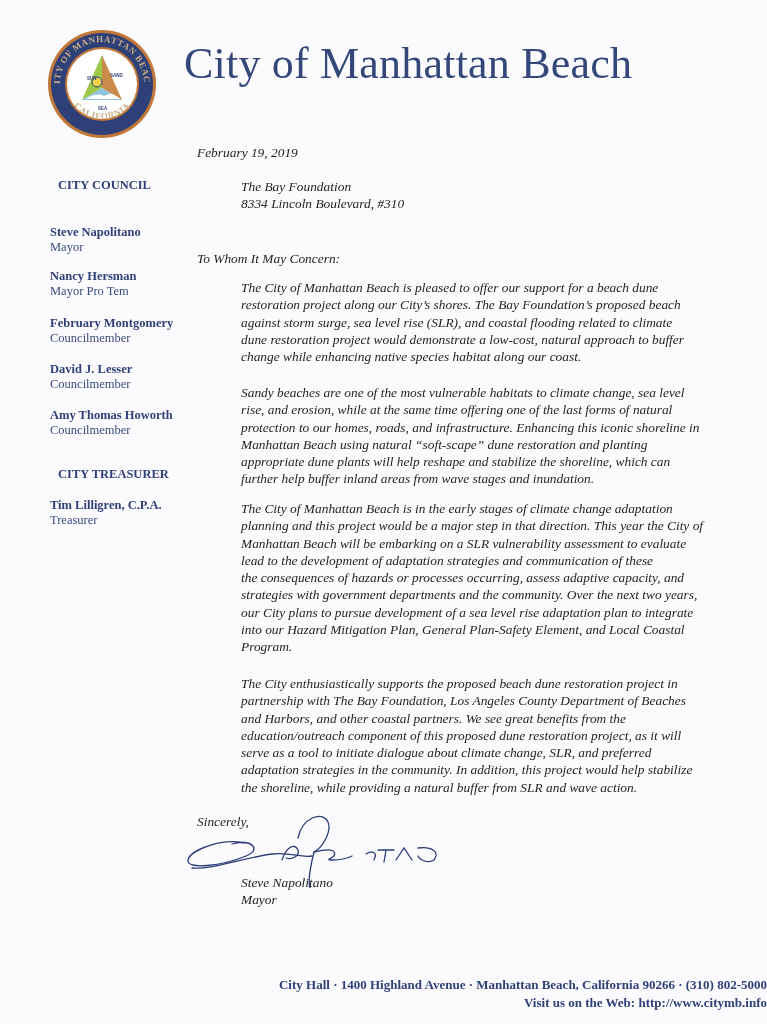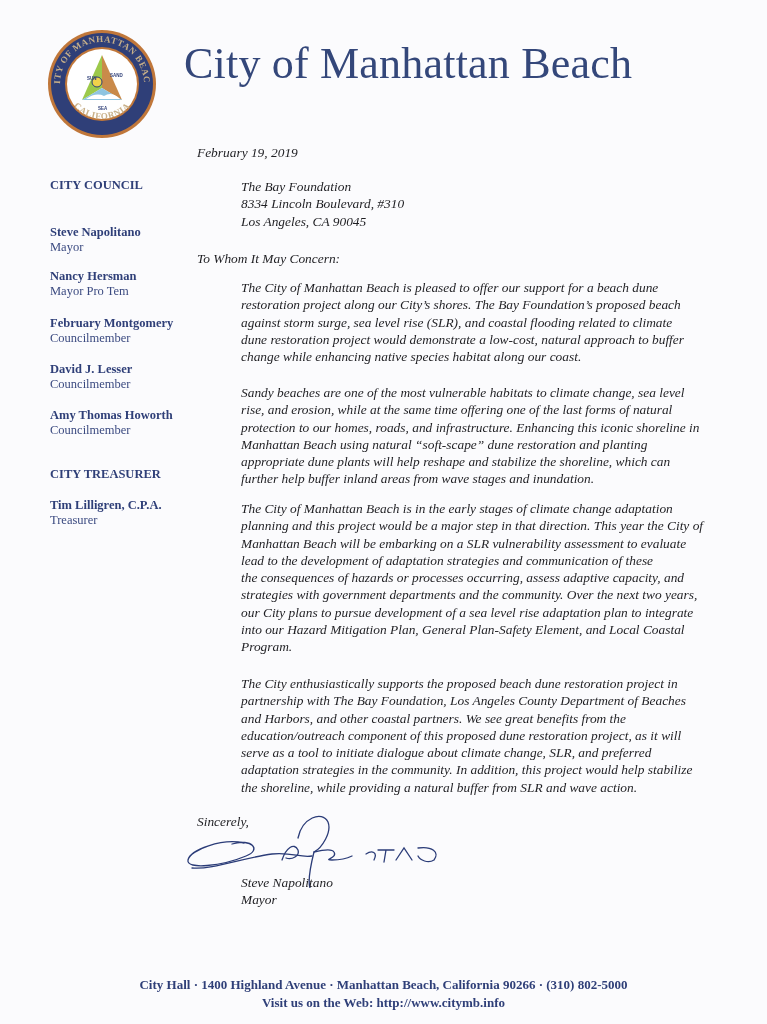--- a/index.html
+++ b/index.html
@@ -8,27 +8,27 @@
     background: #fbfbfd;
     font-family: "Liberation Serif", serif;
     color: #1e1e22;
   }
   .seal { position: absolute; left: 46px; top: 28px; width: 112px; height: 112px; }
   .title {
     position: absolute; left: 184px; top: 38px;
     font-size: 44px; color: #34477a; letter-spacing: 0.2px; white-space: nowrap;
   }
   .sidebar { position: absolute; left: 50px; top: 178px; width: 140px; color: #2f3f78; }
-  .sb-heading { font-weight: bold; font-size: 12.5px; position: absolute; left: 0; white-space: nowrap; }
+  .sb-heading { font-weight: bold; font-size: 12.5px; position: absolute; left: 8px; white-space: nowrap; }
   .sb-member { position: absolute; left: 0; white-space: nowrap; }
   .sb-name { font-weight: bold; font-size: 12.5px; line-height: 15px; }
   .sb-role { font-size: 12.5px; line-height: 15px; color: #3b4a80; }
   .letter { position: absolute; left: 197px; width: 520px; font-size: 13.4px; line-height: 17.3px; font-style: italic; }
   .line { display: block; white-space: nowrap; margin-left: 44px; }
-  .footer { position: absolute; left: 0; width: 767px; top: 976px; text-align: center; color: #2f3f78;
+  .footer { position: absolute; left: 0; width: 767px; top: 976px; text-align: right; color: #2f3f78;
             font-weight: bold; font-size: 13px; line-height: 18px; }
   .sig { position: absolute; left: 182px; top: 808px; width: 300px; height: 80px; }
 </style>
 </head>
 <body>
 
 <svg class="seal" viewBox="0 0 112 112">
   <circle cx="56" cy="56" r="54" fill="#c0773a"></circle>
   <circle cx="56" cy="56" r="51" fill="#2f3f78"></circle>
   <circle cx="56" cy="56" r="37" fill="#c0773a"></circle>
@@ -82,21 +82,20 @@
     <div class="sb-name">Tim Lilligren, C.P.A.</div>
     <div class="sb-role">Treasurer</div>
   </div>
 </div>
 
 <div class="letter" style="top:144px">February 19, 2019</div>
 
 <div class="letter" style="top:178px">
   <span class="line">The Bay Foundation</span>
   <span class="line">8334 Lincoln Boulevard, #310</span>
-  <span class="line">Los Angeles, CA  90045</span>
 </div>
 
 <div class="letter" style="top:250px">To Whom It May Concern:</div>
 
 <div class="letter" style="top:279px">
   <span class="line">The City of Manhattan Beach is pleased to offer our support for a beach dune</span>
   <span class="line">restoration project along our City’s shores. The Bay Foundation’s proposed beach</span>
   <span class="line">against storm surge, sea level rise (SLR), and coastal flooding related to climate</span>
   <span class="line">dune restoration project would demonstrate a low-cost, natural approach to buffer</span>
   <span class="line">change while enhancing native species habitat along our coast.</span>

